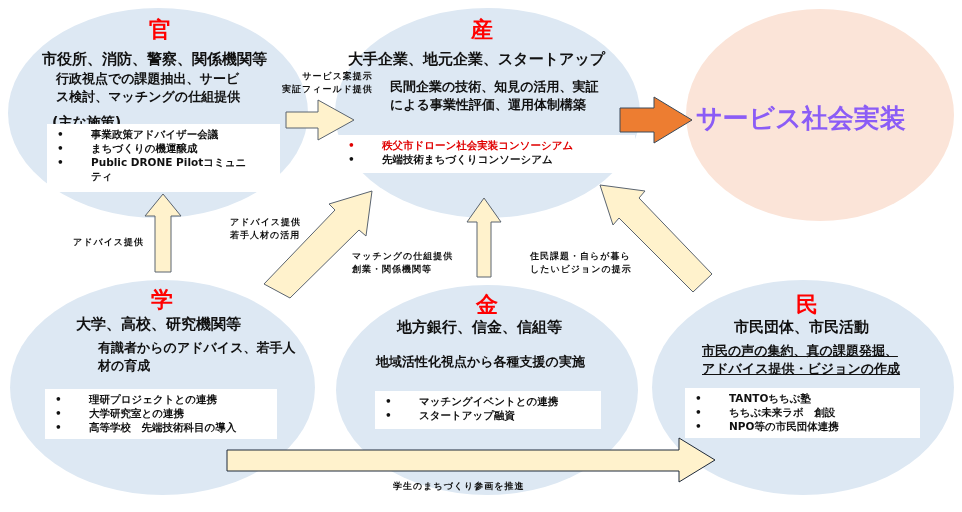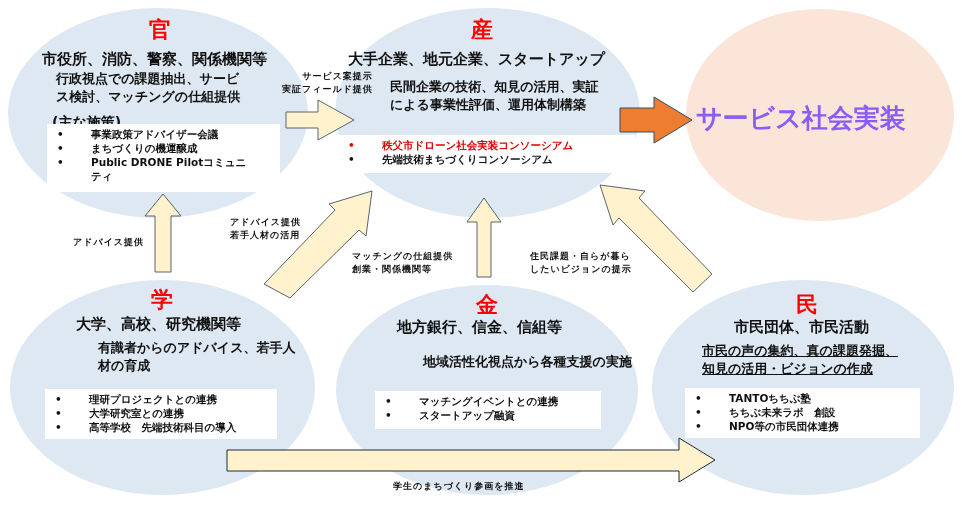--- a/index.html
+++ b/index.html
@@ -87,33 +87,33 @@
 <div class="box" style="left:45px;top:389px;width:232px;height:50px;">
   <ul>
     <li><span class="dot">•</span><span>理研プロジェクトとの連携</span></li>
     <li><span class="dot">•</span><span>大学研究室との連携</span></li>
     <li><span class="dot">•</span><span>高等学校　先端技術科目の導入</span></li>
   </ul>
 </div>
 
 <div class="kanji" style="left:467px;top:290px;width:40px;">金</div>
 <div class="h1" style="left:397px;top:318px;">地方銀行、信金、信組等</div>
-<div class="desc" style="left:376px;top:353px;margin-left:47px;">地域活性化視点から各種支援の実施</div>
+<div class="desc" style="left:376px;top:353px;">地域活性化視点から各種支援の実施</div>
 <div class="box" style="left:375px;top:391px;width:226px;height:38px;">
   <ul>
     <li><span class="dot">•</span><span>マッチングイベントとの連携</span></li>
     <li><span class="dot">•</span><span>スタートアップ融資</span></li>
   </ul>
 </div>
 
 <div class="kanji" style="left:787px;top:290px;width:40px;">民</div>
 <div class="h1" style="left:734px;top:318px;">市民団体、市民活動</div>
 <div class="desc" style="left:702px;top:342px;text-decoration:underline;">
   <div>市民の声の集約、真の課題発掘、</div>
-  <div>知見の活用・ビジョンの作成</div>
+  <div>アドバイス提供・ビジョンの作成</div>
 </div>
 <div class="box" style="left:685px;top:388px;width:235px;height:50px;">
   <ul>
     <li><span class="dot">•</span><span>TANTOちちぶ塾</span></li>
     <li><span class="dot">•</span><span>ちちぶ未来ラボ　創設</span></li>
     <li><span class="dot">•</span><span>NPO等の市民団体連携</span></li>
   </ul>
 </div>
 
 <div class="lbl" style="left:282px;top:70px;text-align:right;">

